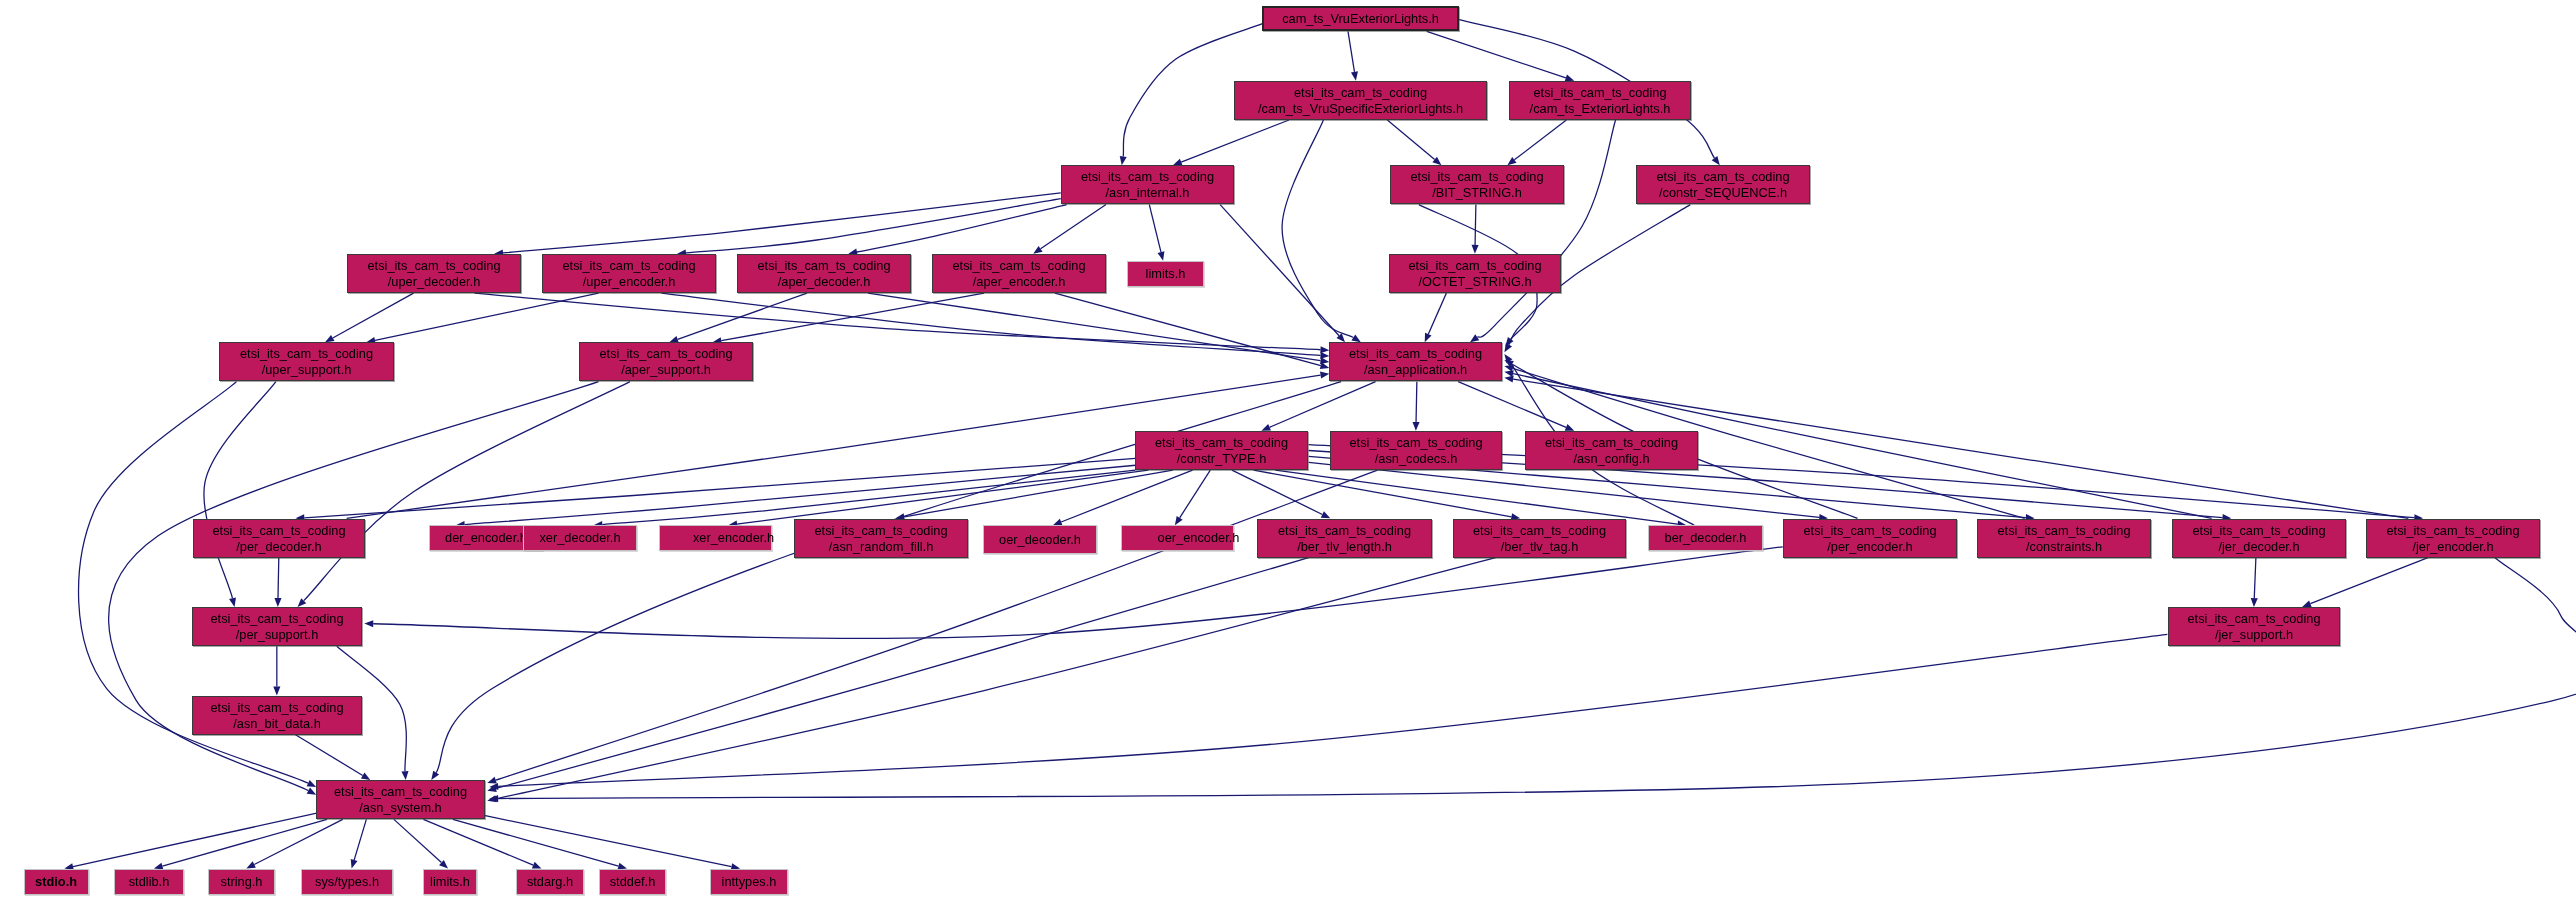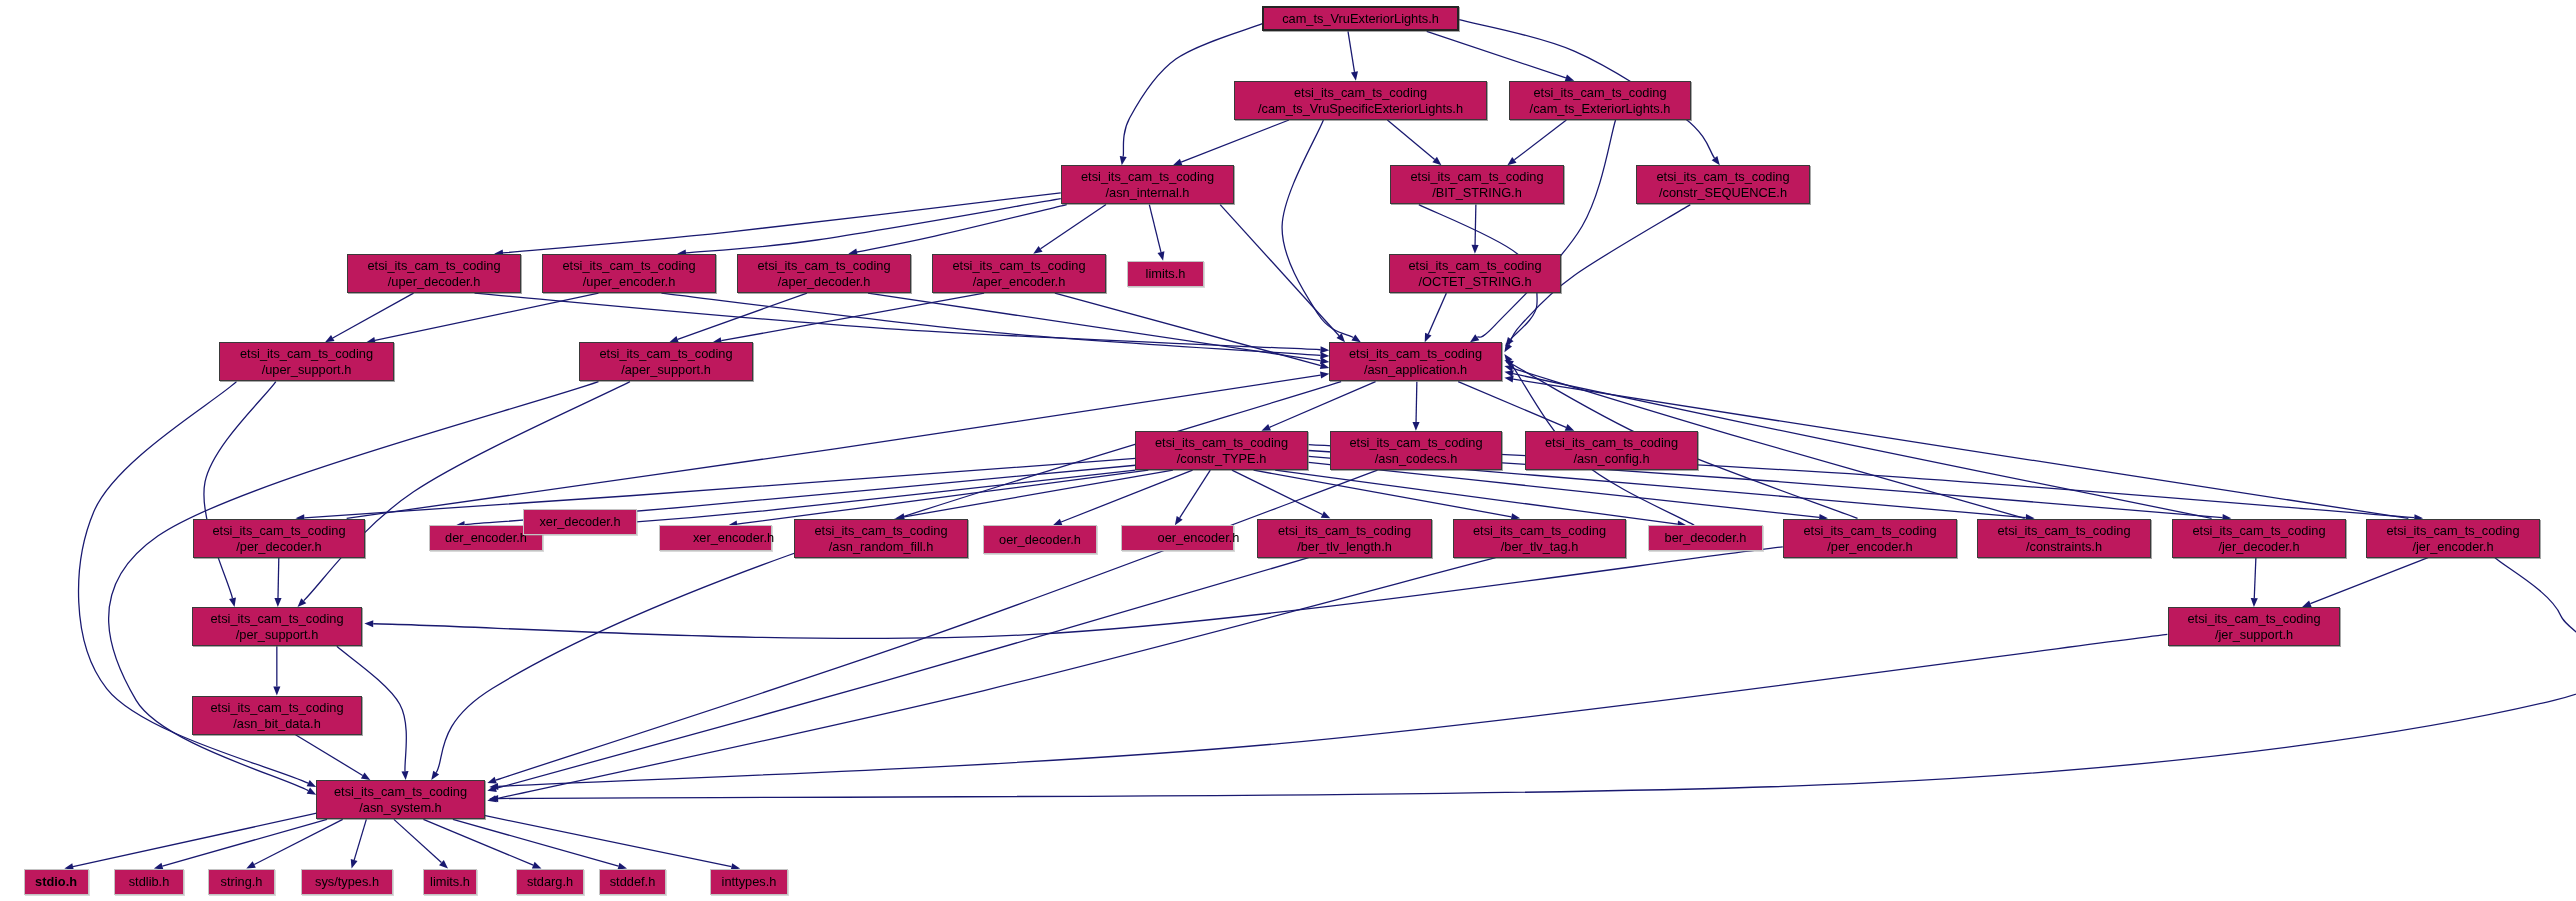--- a/index.html
+++ b/index.html
@@ -241,21 +241,21 @@
         <span>etsi_its_cam_ts_coding</span>
         <span>/asn_config.h</span>
       </div>
       <div class="node doc" style="left: 193px; top: 519px; width: 172px; height: 39px;">
         <span>etsi_its_cam_ts_coding</span>
         <span>/per_decoder.h</span>
       </div>
       <div class="node ext" style="left: 387px; top: 525px; width: 114px; height: 25.6px; margin-left: 42px;">
         <span>der_encoder.h</span>
       </div>
-      <div class="node ext" style="left: 523px; top: 509px; width: 114px; height: 25.6px; justify-content: center;">
+      <div class="node ext" style="left: 523px; top: 525px; width: 114px; height: 25.6px; justify-content: center;">
         <span>xer_decoder.h</span>
       </div>
       <div class="node ext" style="left: 659px; top: 525px; width: 113px; height: 25.6px; padding-left: 36px;">
         <span>xer_encoder.h</span>
       </div>
       <div class="node doc" style="left: 794px; top: 519px; width: 174px; height: 39px;">
         <span>etsi_its_cam_ts_coding</span>
         <span>/asn_random_fill.h</span>
       </div>
       <div class="node ext" style="left: 983px; top: 525px; width: 114px; height: 29px;">

